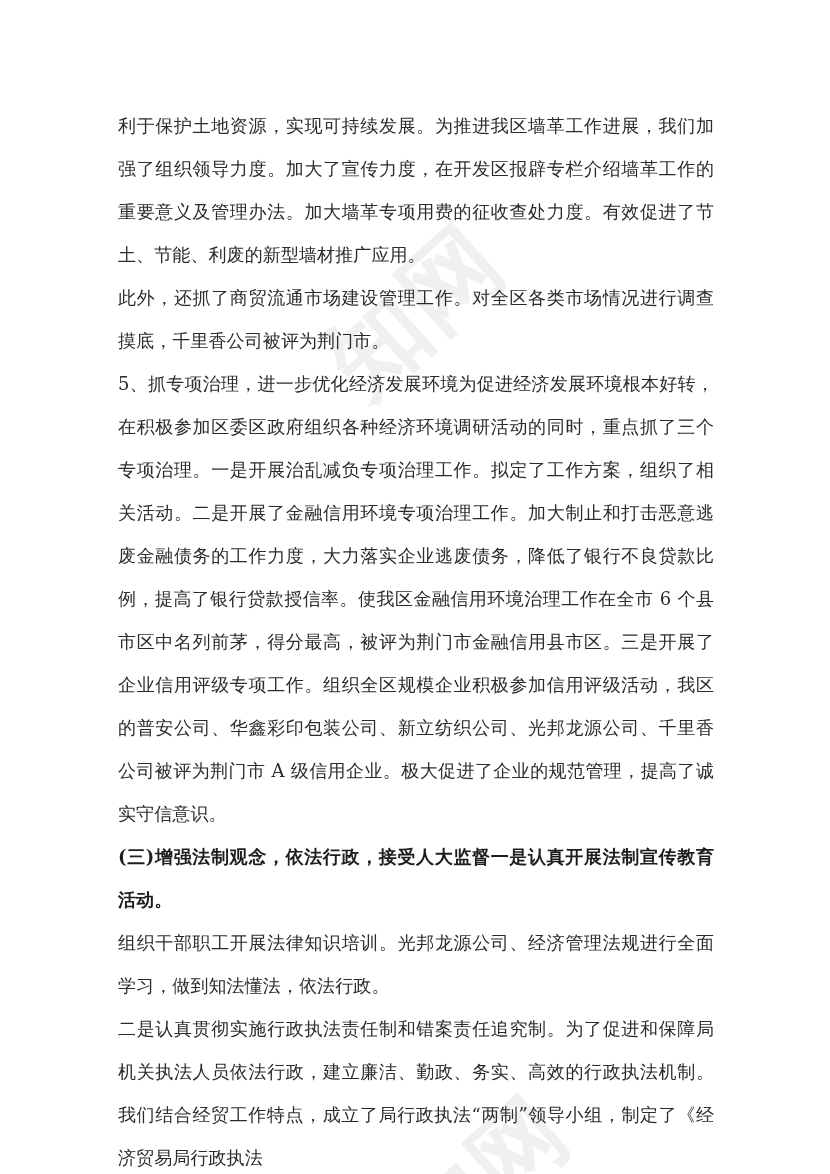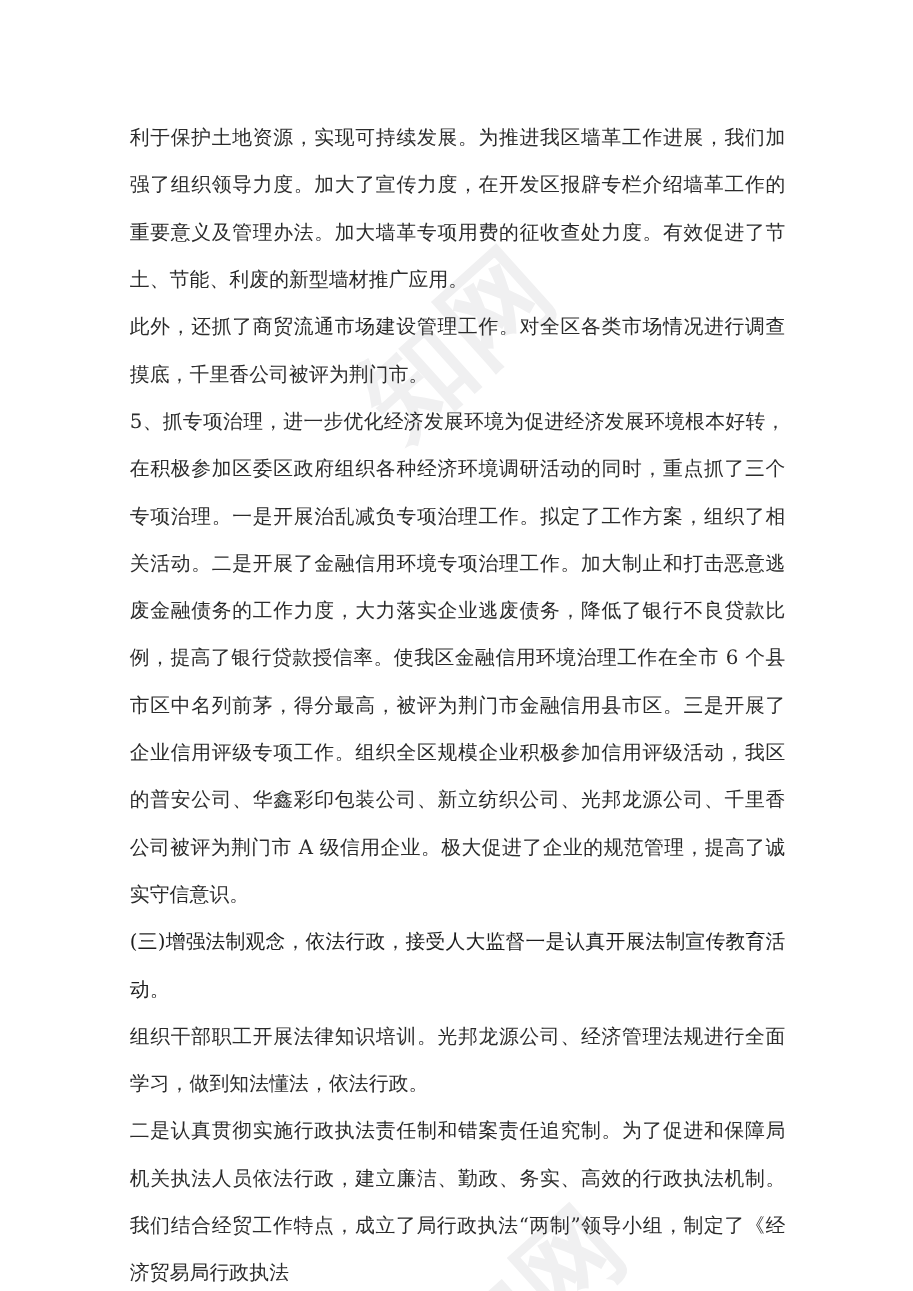--- a/index.html
+++ b/index.html
@@ -62,21 +62,21 @@
     color: #2b2b2b;
     font-size: 18px;
     line-height: 43px;
     text-align: justify;
     text-justify: inter-character;
     text-align-last: left;
     letter-spacing: 0.1px;
     word-break: break-all;
   }
   .para.bold {
-    font-weight: 400;
+    font-weight: 700;
     color: #1d1d1d;
   }
 </style>
 </head>
 <body>
 
 <div id="page">
 
   <div class="watermark" id="wm-center">知网</div>
 

